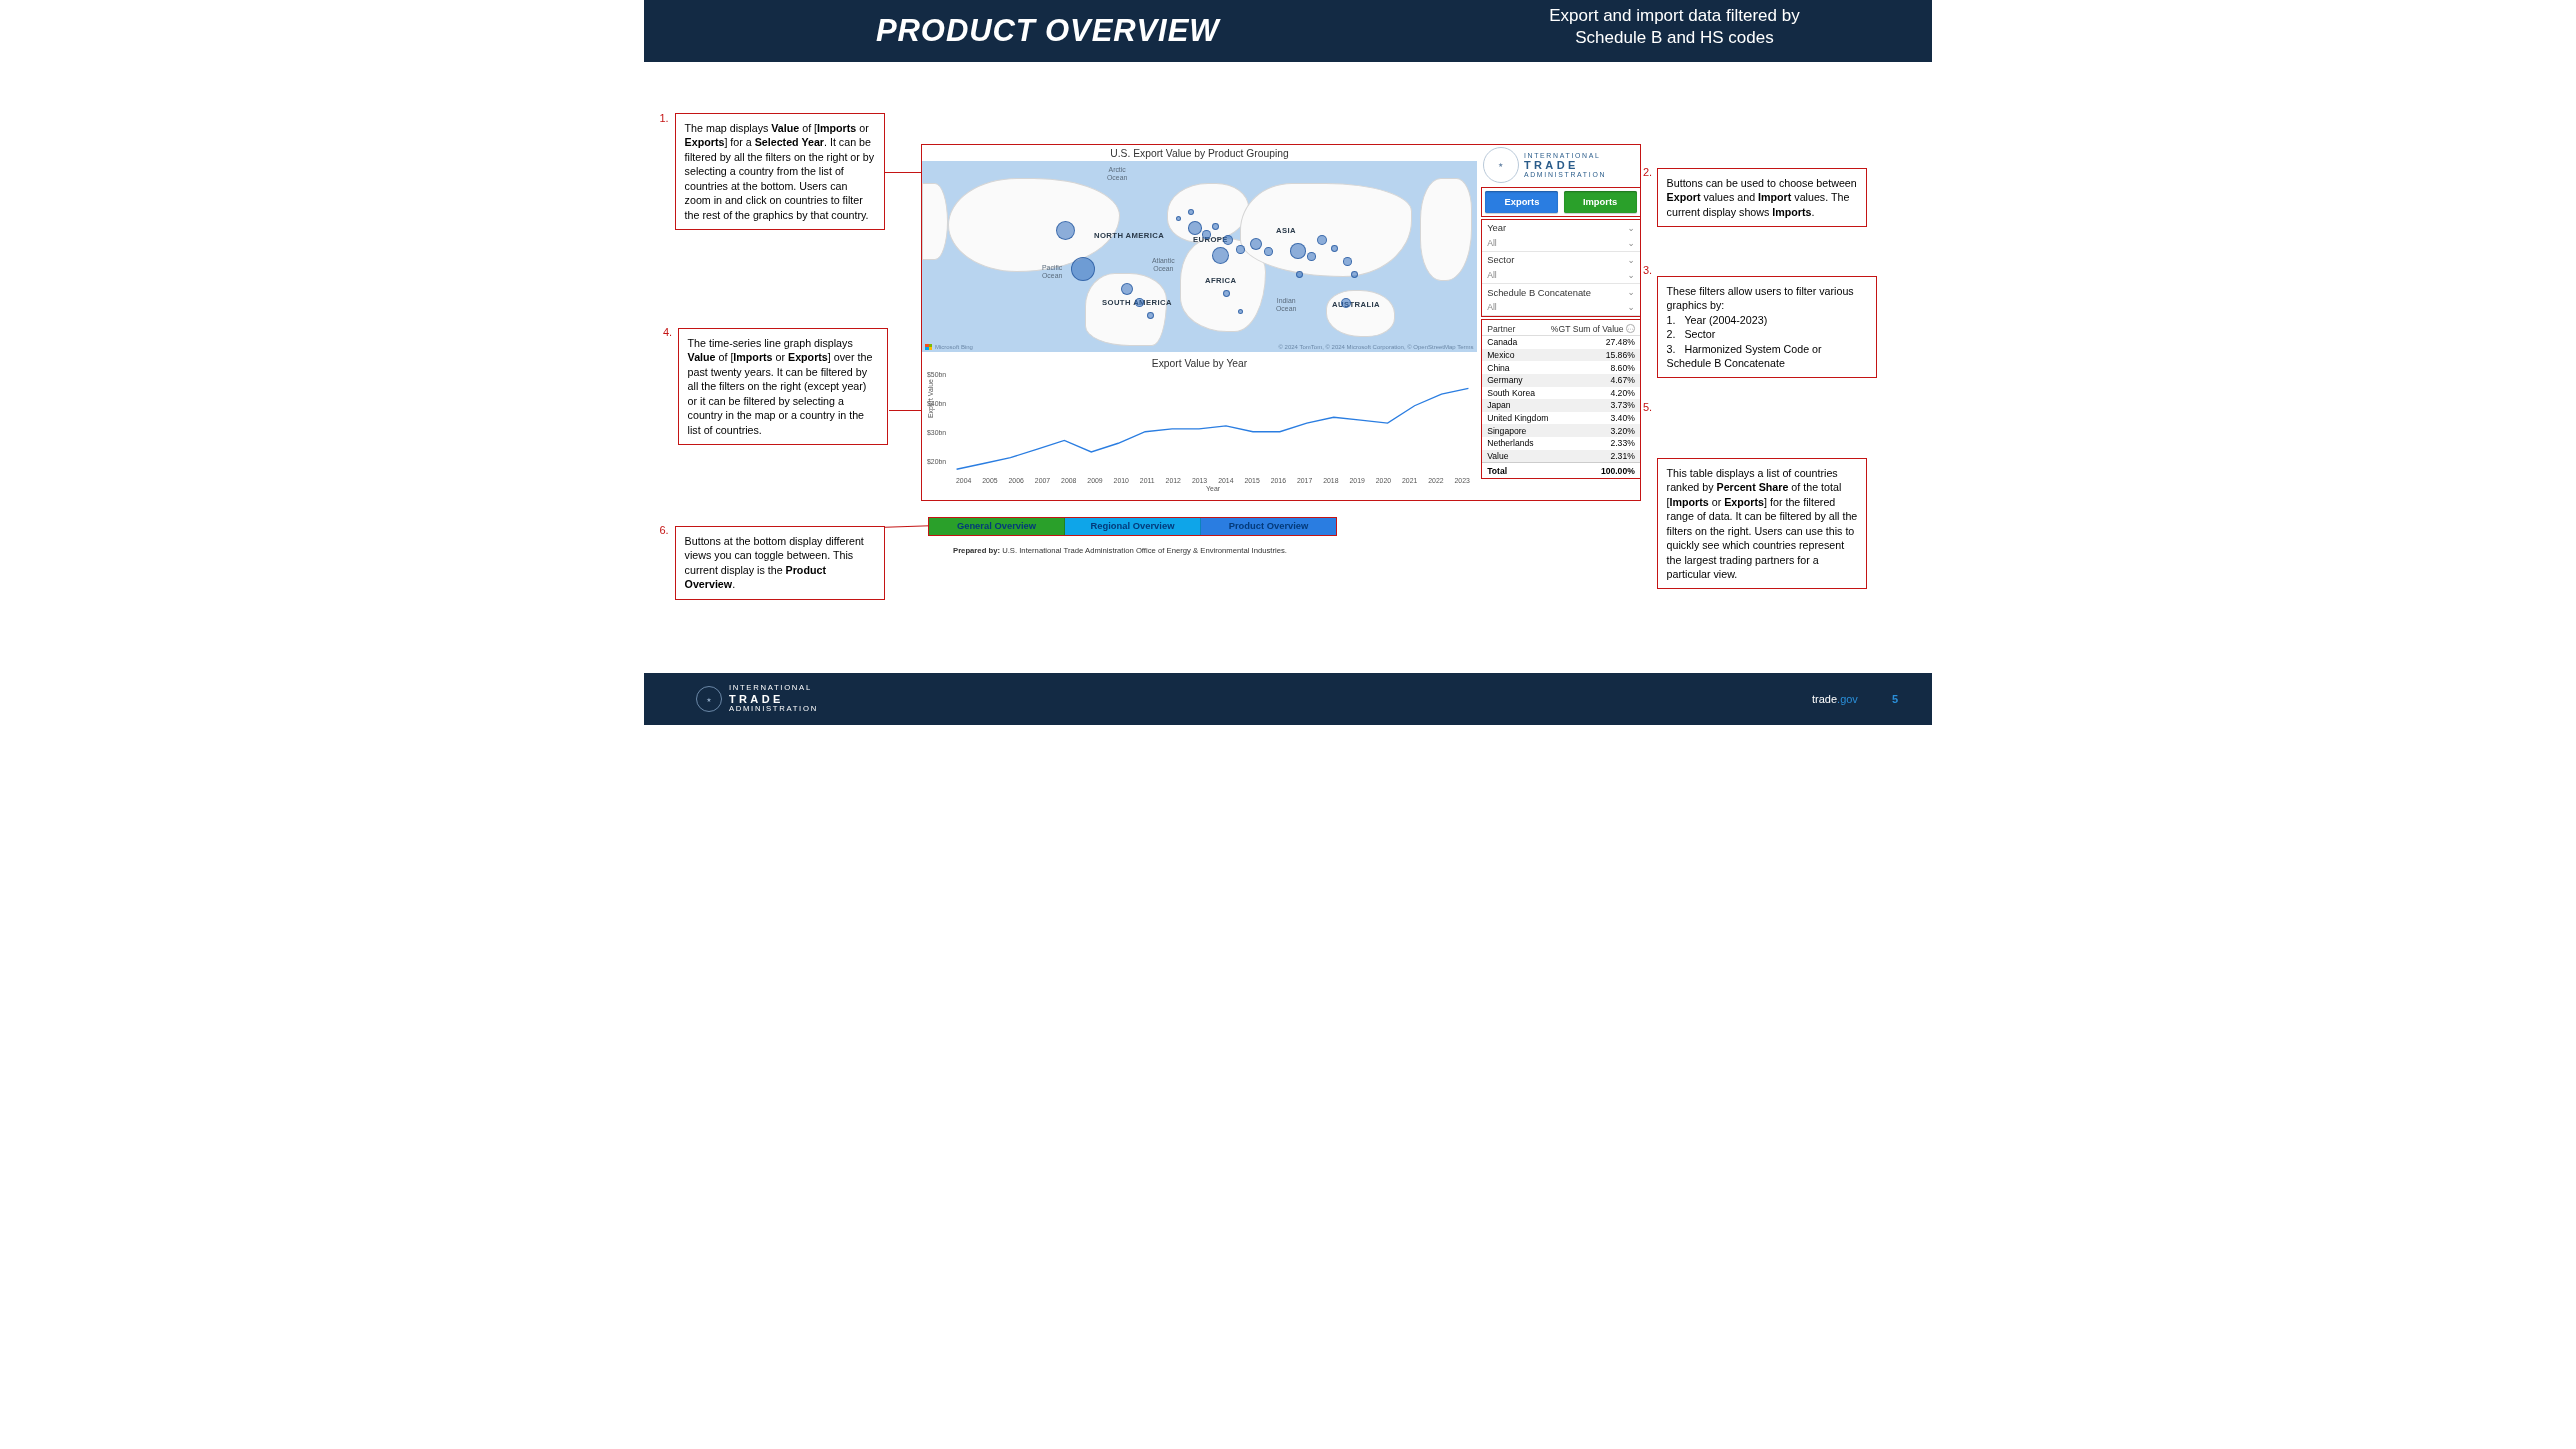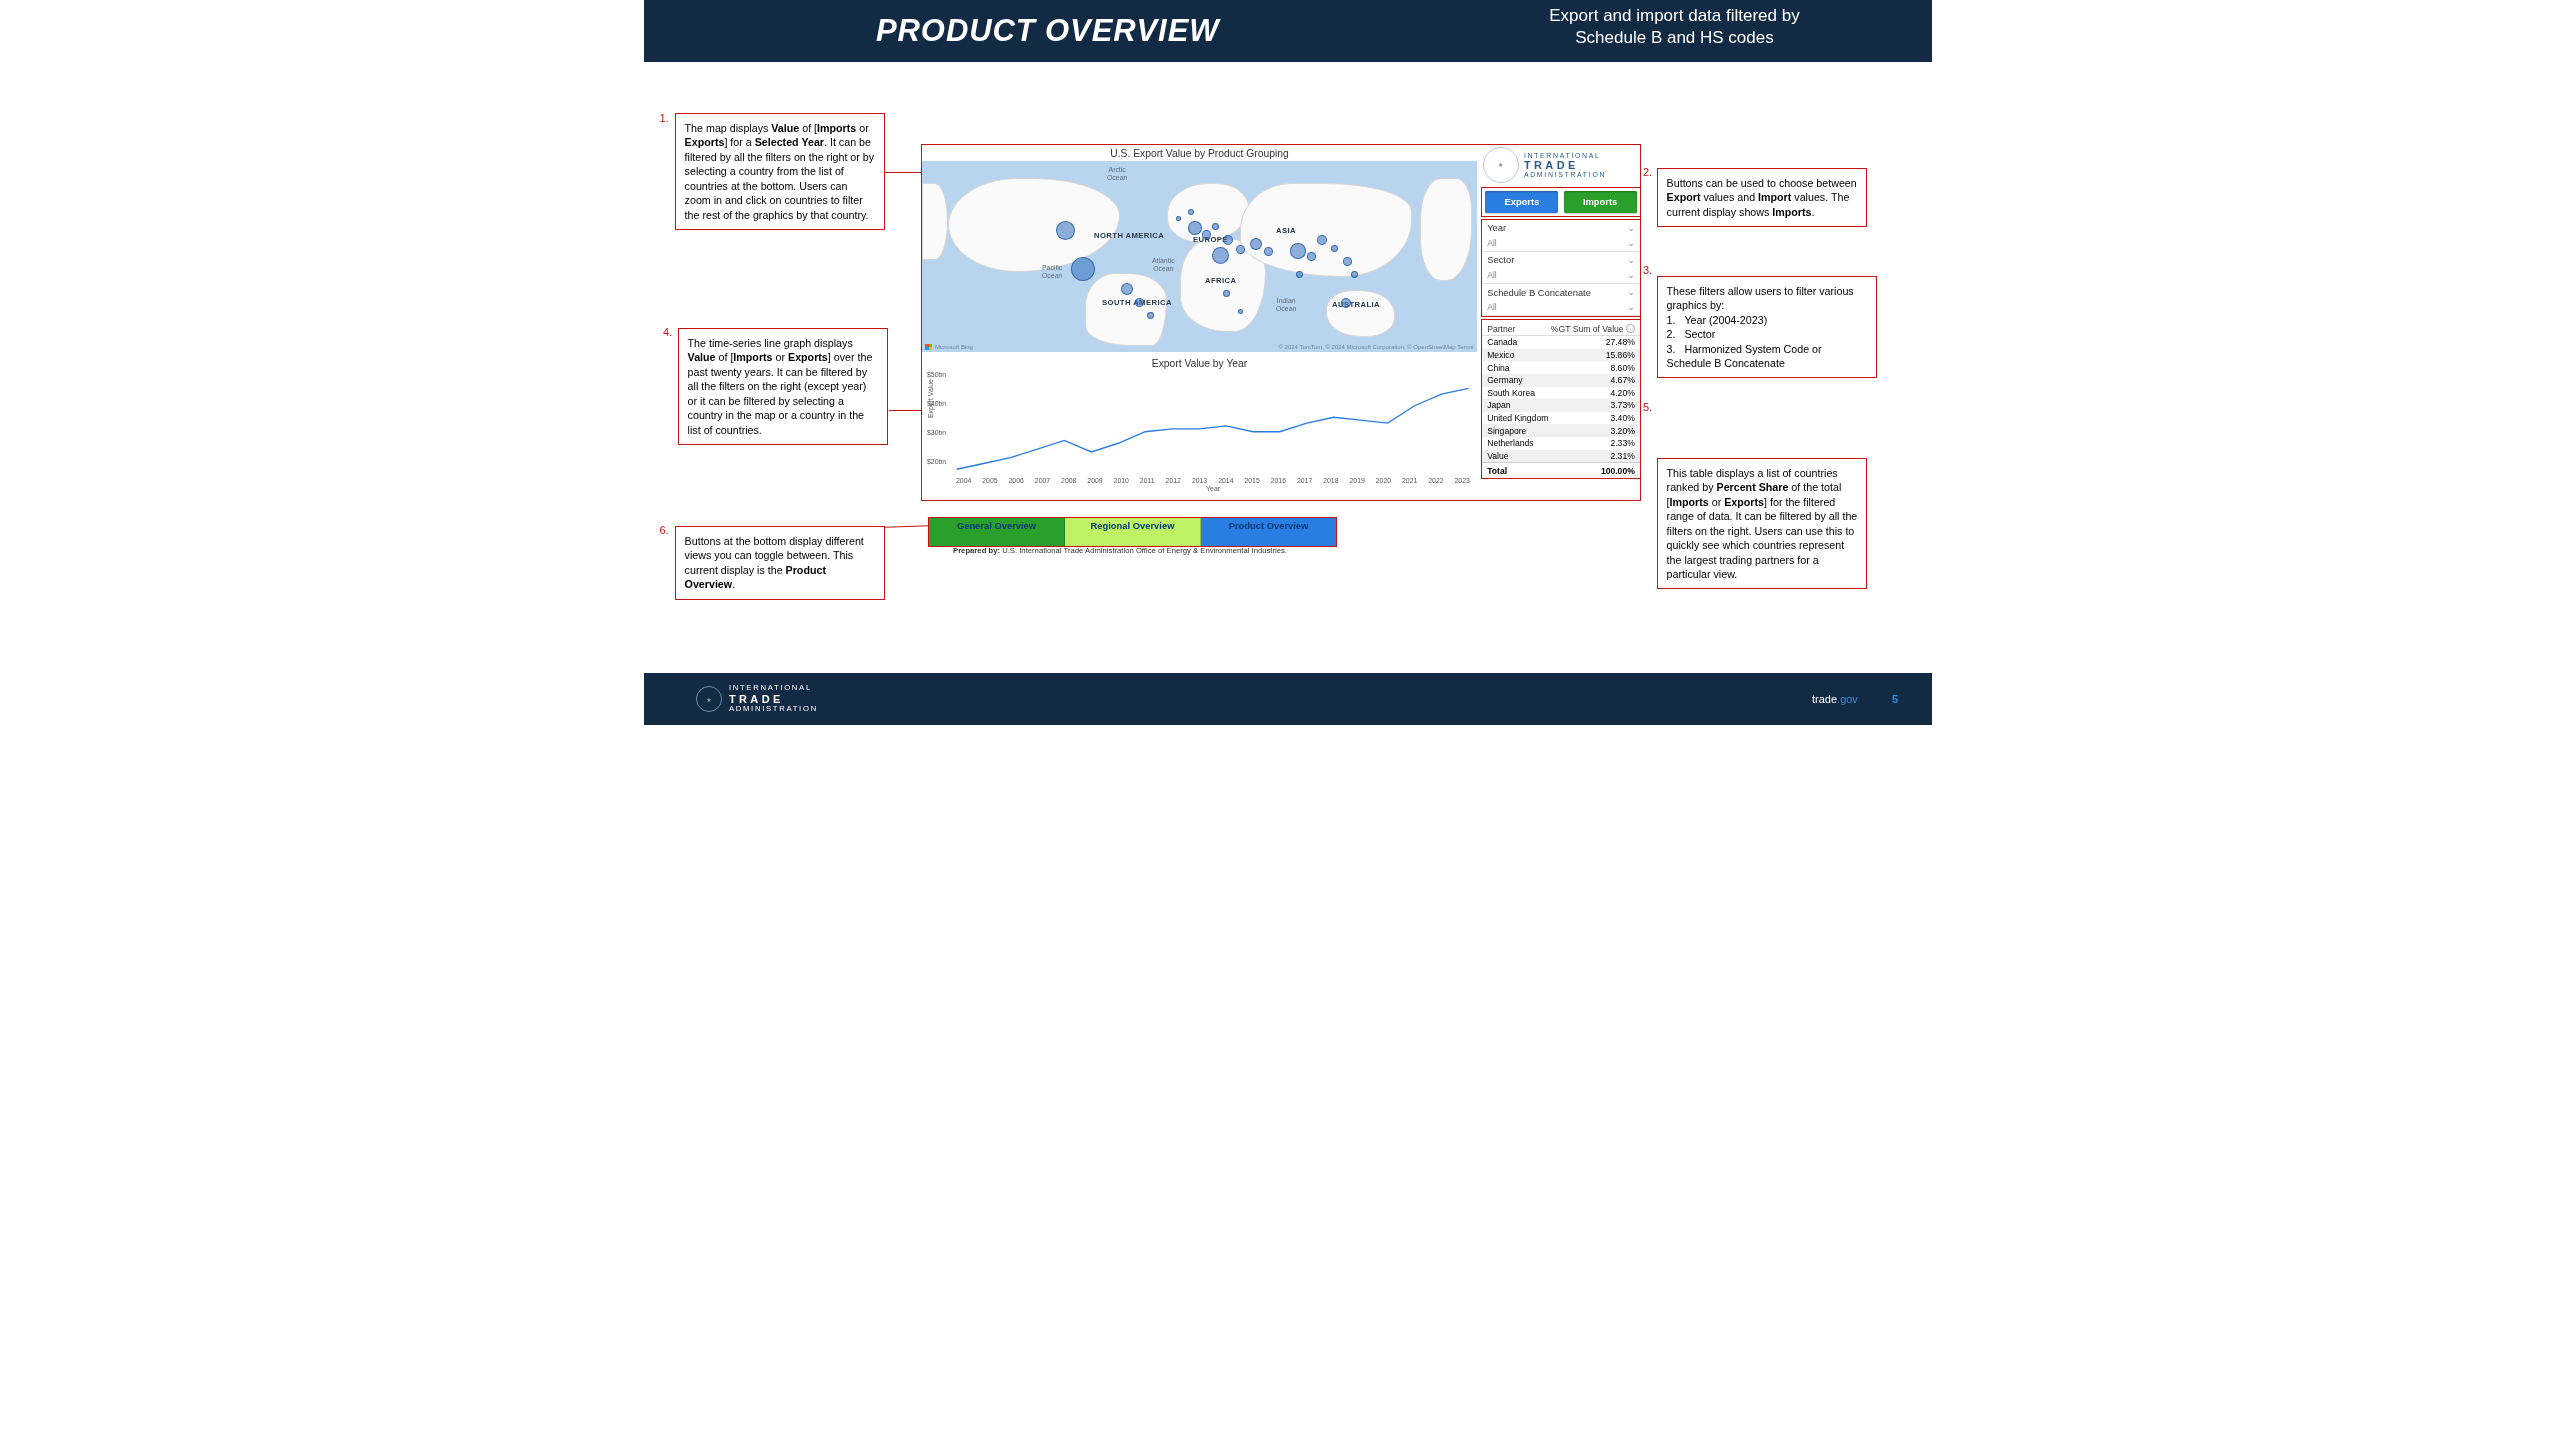--- a/index.html
+++ b/index.html
@@ -72,25 +72,25 @@
 
   .partner-panel { border:1.7px solid #c41414; margin-top:1.7px; background:#fff; font-size:8.6px;}
   .partner-head { display:flex; justify-content:space-between; padding:3.4px 5.2px 1.7px; font-size:8.6px; color:#333; border-bottom:0.9px solid #ddd;}
   .partner-head .r { display:flex; align-items:center; gap:2.6px;}
   .settings-dot { width:8.6px; height:8.6px; border:0.9px solid #aaa; border-radius:50%; display:inline-flex; align-items:center; justify-content:center; font-size:6px; color:#888;}
   .partner-row { display:flex; justify-content:space-between; padding:1.3px 5.2px; }
   .partner-row.alt { background:#f0f0f0; }
   .partner-total { display:flex; justify-content:space-between; padding:2.6px 5.2px; font-weight:bold; border-top:0.9px solid #ccc;}
 
   
-  .nav-tabs { position:absolute; left:284px; top:517px; width:409px; height:30px; display:flex; border:1.7px solid #c41414;}
+  .nav-tabs { position:absolute; left:284px; top:517px; width:409px; height:19px; display:flex; border:1.7px solid #c41414;}
   .nav-tab { flex:1; text-align:center; font-size:9.4px; font-weight:bold; line-height:15.5px; border-right:0.9px solid rgba(0,0,0,0.2);}
   .nav-tab:last-child{border-right:none;}
   .nt-green { background:#2aa02a; color:#043a7a; }
-  .nt-red { background:#bef264; color:#043a7a; }
+  .nt-red { background:#0ea5e9; color:#043a7a; }
   .nt-blue { background:#2a7de1; color:#043a7a; }
 
   .prepared { position:absolute; left:309px; top:546px; font-size:7.7px; color:#333; }
   .prepared b { font-weight:bold; }
 
 </style>
 </head>
 <body>
 
 <div class="page">

